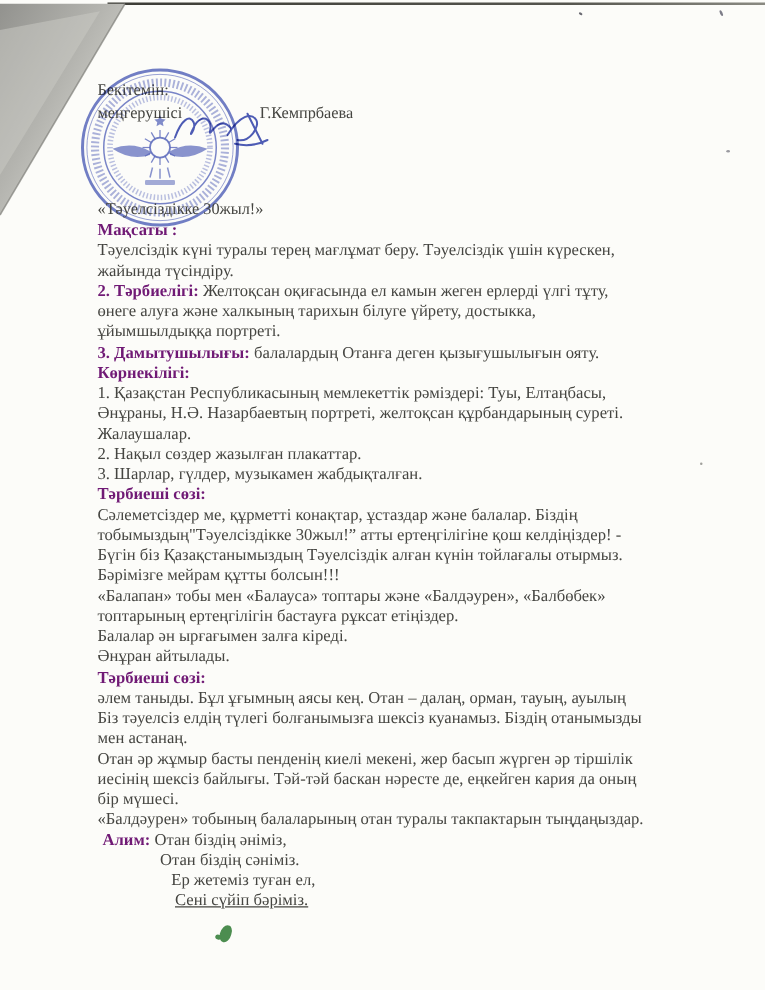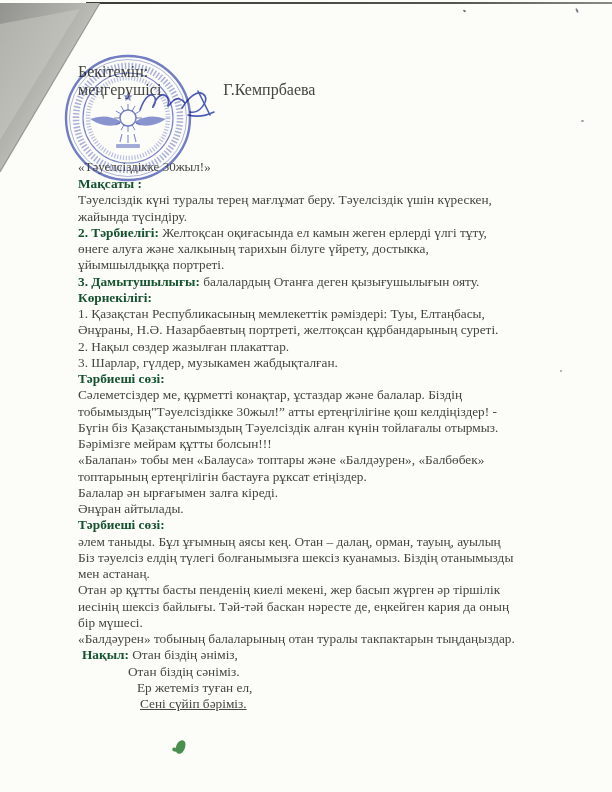--- a/index.html
+++ b/index.html
@@ -6,31 +6,31 @@
   .page{
     position:relative;width:612px;height:792px;margin:0 auto;
     background:#fcfcf9;overflow:hidden;
     font-family:"Liberation Serif", serif;color:#454541;
   }
   
   .top-edge{position:absolute;left:86px;right:0;top:2px;height:2px;background:linear-gradient(90deg,#3c3c36,#55554e 70%,#8a8a82);}
   
   .corner{position:absolute;left:0;top:0;}
   
-  .approval{position:absolute;left:78px;top:63px;font-size:16px;line-height:17.6px;}
+  .approval{position:absolute;left:78px;top:63px;font-size:13px;line-height:17.6px;}
   .approval .line{white-space:nowrap;}
   .sig-gap{display:inline-block;width:62px;}
   
   .stamp{position:absolute;left:60px;top:50px;mix-blend-mode:multiply;opacity:.88;}
   .signature{position:absolute;left:138px;top:88px;mix-blend-mode:multiply;}
   
   .doc-title{position:absolute;left:78px;top:159px;font-size:13px;white-space:nowrap;}
   .doc-body{position:absolute;left:78px;top:176px;font-size:13.3px;line-height:16.25px;}
   .doc-body .line{white-space:nowrap;}
-  .doc-body b{color:#14532d;}
+  .doc-body b{color:#701a75;}
   .ind-a{padding-left:4px;}
   .ind-b{padding-left:50px;}
   .ind-c{padding-left:59px;}
   .ind-d{padding-left:62px;text-decoration:underline;}
   
   .ink-mark{position:absolute;left:176px;top:740px;width:9px;height:14px;background:#2e7a33;border-radius:60% 40% 55% 45%;transform:rotate(14deg);opacity:.85;}
   .ink-mark:after{content:"";position:absolute;left:-3px;top:9px;width:5px;height:4px;background:#2e7a33;border-radius:50%;}
   
   .speck{position:absolute;background:#6a6a72;border-radius:50%;}
   .speck.s1{left:463px;top:10px;width:3px;height:2px;transform:rotate(30deg);}
@@ -115,40 +115,41 @@
       <div class="line"><b>Мақсаты :</b></div>
       <div class="line">Тәуелсіздік күні туралы терең мағлұмат беру. Тәуелсіздік үшін күрескен,</div>
       <div class="line">жайында түсіндіру.</div>
       <div class="line"><b>2. Тәрбиелігі:</b> Желтоқсан оқиғасында ел камын жеген ерлерді үлгі тұту,</div>
       <div class="line">өнеге алуға және халкының тарихын білуге үйрету, достыкка,</div>
       <div class="line">ұйымшылдыққа портреті.</div>
       <div class="line"><b>3. Дамытушылығы:</b> балалардың Отанға деген қызығушылығын ояту.</div>
       <div class="line"><b>Көрнекілігі:</b></div>
       <div class="line">1. Қазақстан Республикасының мемлекеттік рәміздері: Туы, Елтаңбасы,</div>
       <div class="line">Әнұраны, Н.Ә. Назарбаевтың портреті, желтоқсан құрбандарының суреті.</div>
+      <div class="line">Жалаушалар.</div>
       <div class="line">2. Нақыл сөздер жазылған плакаттар.</div>
       <div class="line">3. Шарлар, гүлдер, музыкамен жабдықталған.</div>
       <div class="line"><b>Тәрбиеші сөзі:</b></div>
       <div class="line">Сәлеметсіздер ме, құрметті конақтар, ұстаздар және балалар. Біздің</div>
       <div class="line">тобымыздың"Тәуелсіздікке 30жыл!” атты ертеңгілігіне қош келдіңіздер! -</div>
       <div class="line">Бүгін біз Қазақстанымыздың Тәуелсіздік алған күнін тойлағалы отырмыз.</div>
       <div class="line">Бәрімізге мейрам құтты болсын!!!</div>
       <div class="line">«Балапан» тобы мен «Балауса» топтары және «Балдәурен», «Балбөбек»</div>
       <div class="line">топтарының ертеңгілігін бастауға рұксат етіңіздер.</div>
       <div class="line">Балалар ән ырғағымен залға кіреді.</div>
       <div class="line">Әнұран айтылады.</div>
       <div class="line"><b>Тәрбиеші сөзі:</b></div>
       <div class="line">әлем таныды. Бұл ұғымның аясы кең. Отан – далаң, орман, тауың, ауылың</div>
       <div class="line">Біз тәуелсіз елдің түлегі болғанымызға шексіз куанамыз. Біздің отанымызды</div>
       <div class="line">мен астанаң.</div>
-      <div class="line">Отан әр құтты басты пенденің киелі мекені, жер басып жүрген әр тіршілік</div>
+      <div class="line">Отан әр жұмыр басты пенденің киелі мекені, жер басып жүрген әр тіршілік</div>
       <div class="line">иесінің шексіз байлығы. Тәй-тәй баскан нәресте де, еңкейген кария да оның</div>
       <div class="line">бір мүшесі.</div>
       <div class="line">«Балдәурен» тобының балаларының отан туралы такпактарын тыңдаңыздар.</div>
-      <div class="line ind-a"><b>Нақыл:</b> Отан біздің әніміз,</div>
+      <div class="line ind-a"><b>Алим:</b> Отан біздің әніміз,</div>
       <div class="line ind-b">Отан біздің сәніміз.</div>
       <div class="line ind-c">Ер жетеміз туған ел,</div>
       <div class="line ind-d">Сені сүйіп бәріміз.</div>
     </div>
 
   <div class="ink-mark"></div>
 
 </div>
 
 </body></html>

